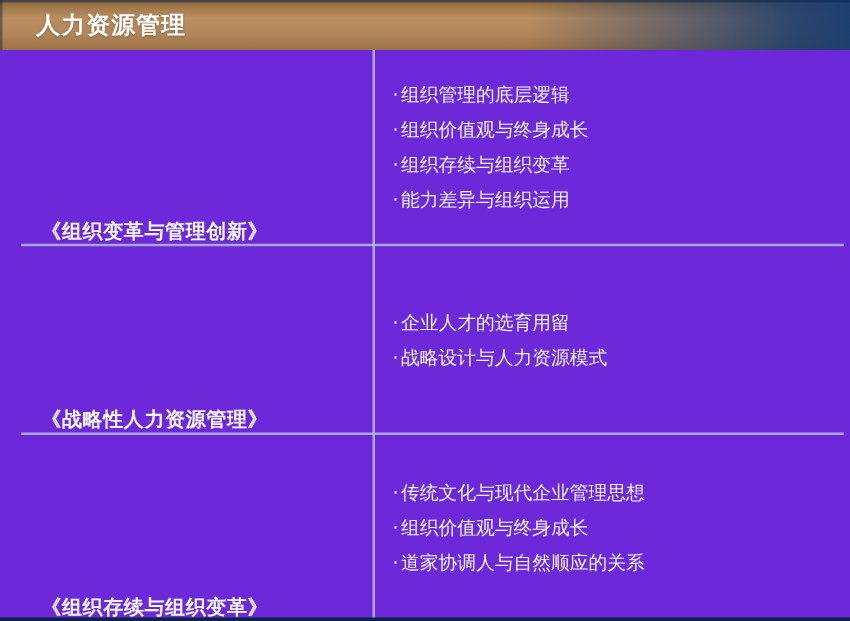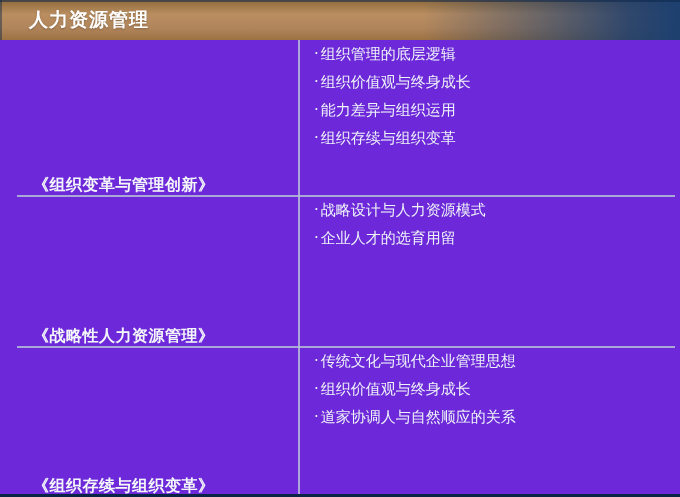--- a/index.html
+++ b/index.html
@@ -28,21 +28,21 @@
   .row-2 { height:151px; }
   .row-3 { height:150px; }
   .cell-left {
     width:299px; box-sizing:border-box; padding-left:33px;
     display:flex; align-items:flex-end;
     color:#f4f7fa; font-size:16px; font-weight:bold; letter-spacing:0.5px;
     white-space:nowrap;
   }
   .cell-right {
     flex:1; box-sizing:border-box; padding-left:15px;
-    display:flex; flex-direction:column; 
+    display:flex; flex-direction:column; justify-content:center;
   }
   ul.topics { list-style:none; margin:0; padding:0; }
   ul.topics li {
     color:#eef3f8; font-size:15px; line-height:28px; white-space:nowrap;
   }
   .bullet { margin-right:2px; }
   
   .v-divider {
     position:absolute; left:298px; top:0; bottom:2px; width:2px;
     background:rgba(192,203,219,0.78);
@@ -70,34 +70,34 @@
   <div class="body">
 
     <div class="row row-1">
       <div class="cell-left">
         <span>《组织变革与管理创新》</span>
       </div>
       <div class="cell-right">
         <ul class="topics">
           <li><span class="bullet">·</span><span>组织管理的底层逻辑</span></li>
           <li><span class="bullet">·</span><span>组织价值观与终身成长</span></li>
+          <li><span class="bullet">·</span><span>组织存续与组织变革</span></li>
           <li><span class="bullet">·</span><span>能力差异与组织运用</span></li>
-          <li><span class="bullet">·</span><span>组织存续与组织变革</span></li>
         </ul>
       </div>
     </div>
 
     <div class="row row-2">
       <div class="cell-left">
         <span>《战略性人力资源管理》</span>
       </div>
       <div class="cell-right">
         <ul class="topics">
+          <li><span class="bullet">·</span><span>企业人才的选育用留</span></li>
           <li><span class="bullet">·</span><span>战略设计与人力资源模式</span></li>
-          <li><span class="bullet">·</span><span>企业人才的选育用留</span></li>
         </ul>
       </div>
     </div>
 
     <div class="row row-3">
       <div class="cell-left">
         <span>《组织存续与组织变革》</span>
       </div>
       <div class="cell-right">
         <ul class="topics">

